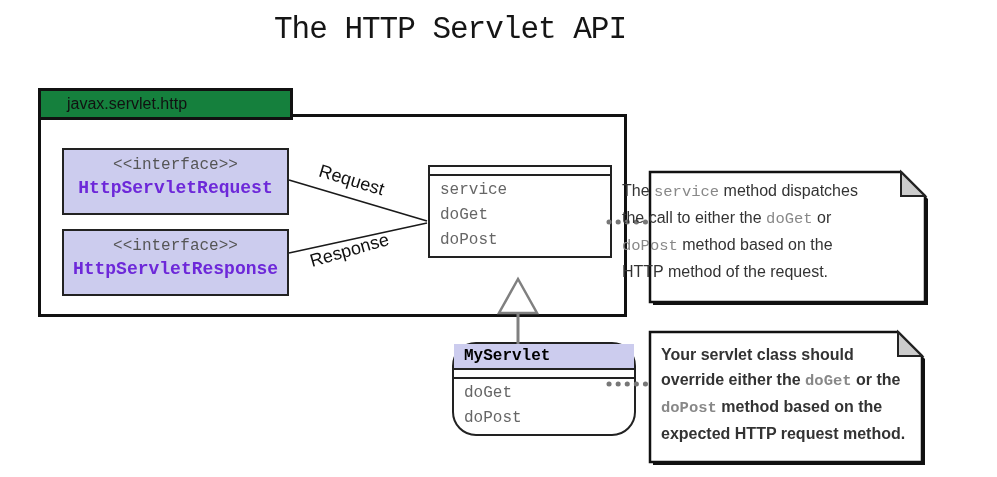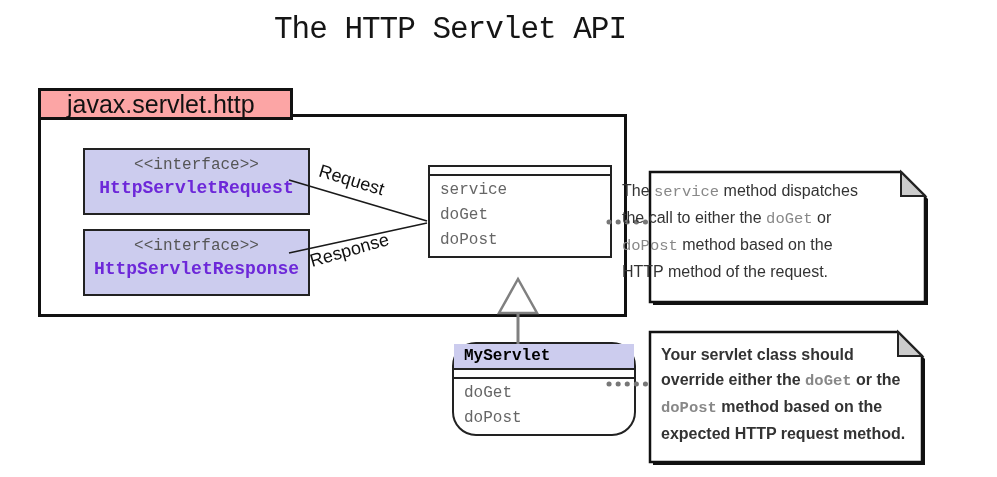--- a/index.html
+++ b/index.html
@@ -20,22 +20,22 @@
     color: #151515;
     letter-spacing: -1px;
     font-family: Liberation Mono, monospace;
   }
   
   .pkg-tab {
     position: absolute;
     left: 38px; top: 88px;
     width: 223px; height: 26px;
     border: 3px solid #111;
-    background: #fca5a5;
-    font-size: 25px;
+    background: #15803d;
+    font-size: 16px;
     line-height: 26px;
     padding-left: 26px;
     color: #111;
     z-index: 1;
   }
   .pkg-body {
     position: absolute;
     left: 38px; top: 114px;
     width: 583px; height: 197px;
     border: 3px solid #111;
@@ -45,21 +45,20 @@
   
   .iface {
     position: absolute;
     width: 223px; height: 57px;
     background: #ccccee;
     border: 2px solid #222;
     text-align: center;
     z-index: 1;
     padding-top: 6px;
     box-sizing: content-box;
-    margin-left: 21px;
   }
   .iface .stereo {
     font-family: "Liberation Mono", monospace;
     font-size: 16px;
     color: #555;
   }
   .iface .iname {
     font-family: "Liberation Mono", monospace;
     font-size: 18px;
     font-weight: bold;

